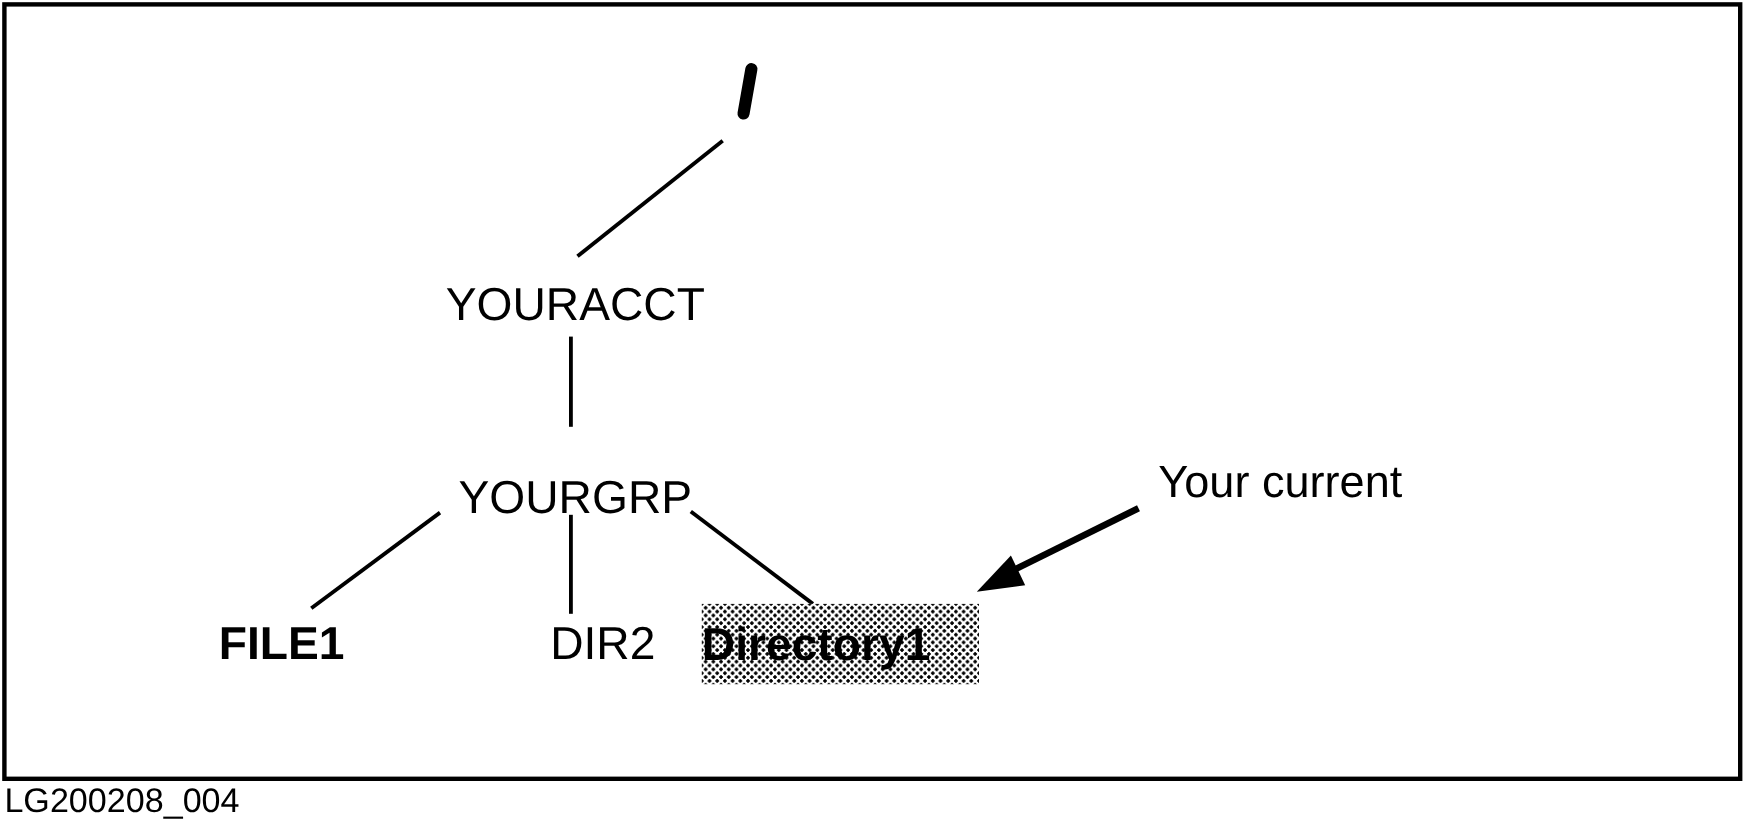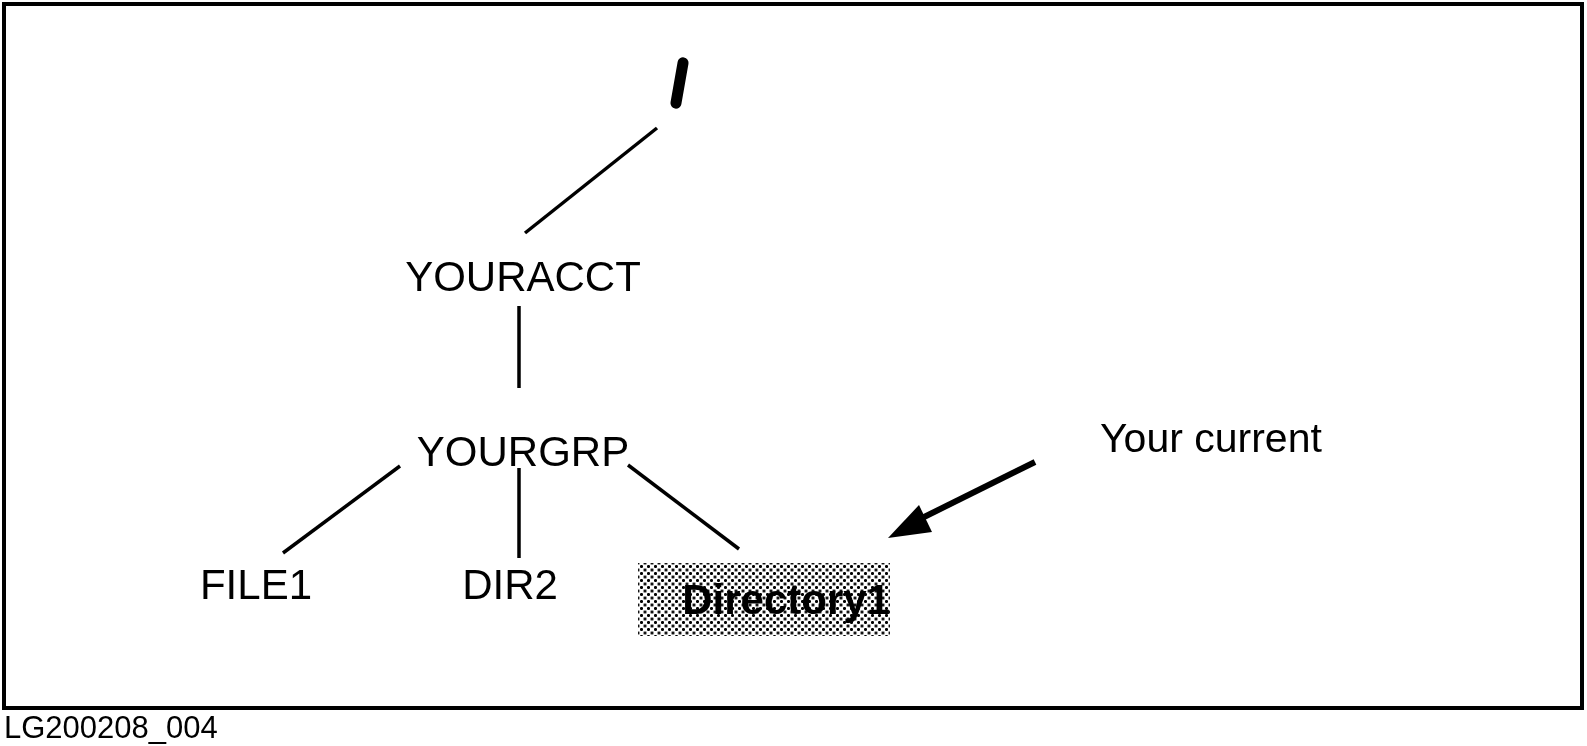--- a/index.html
+++ b/index.html
@@ -35,41 +35,41 @@
   .node-label {
     position: absolute;
     font-size: 42px;
     line-height: 1;
     white-space: nowrap;
     transform: translate(-50%, -50%);
     letter-spacing: 0px;
   }
   .hl-box {
     position: absolute;
-    left: 638px; top: 563px;
+    left: 638px; top: 549px;
     width: 252px; height: 73px;
     background-color: #ffffff;
     background-image:
       radial-gradient(circle, #000 1.35px, transparent 1.55px),
       radial-gradient(circle, #000 1.35px, transparent 1.55px);
     background-size: 7px 7px;
     background-position: 0 0, 3.5px 3.5px;
     display: flex;
     align-items: center;
-    justify-content: flex-end;
+    justify-content: flex-start;
   }
   .hl-box .hl-text {
     font-size: 42px;
     font-weight: bold;
     line-height: 1;
     white-space: nowrap;
   }
   .annotation {
     position: absolute;
-    left: 1100px; top: 415px;
+    left: 1053px; top: 415px;
     font-size: 41px;
     line-height: 47px;
     white-space: nowrap;
   }
   .caption {
     position: absolute;
     left: 4px; top: 712px;
     font-size: 31px;
     line-height: 1;
     white-space: nowrap;
@@ -95,23 +95,23 @@
   <line x1="1035" y1="462" x2="916" y2="521" stroke="#000" stroke-width="6"></line>
   <polygon points="888,538 932,532 919,505" fill="#000"></polygon>
 </svg>
 
 <div class="root-slash"></div>
 
 <div class="node-label" style="left:523px; top:277px;">YOURACCT</div>
 
 <div class="node-label" style="left:523px; top:452px;">YOURGRP</div>
 
-<div class="node-label" style="left:256px; top:585px;">FILE1</div>
+<div class="node-label" style="left:256px; top:585px;font-weight:bold;">FILE1</div>
 
-<div class="node-label" style="left:510px; top:585px;">DIR2</div>
+<div class="node-label" style="left:548px; top:585px;">DIR2</div>
 
 <div class="hl-box">
   <span class="hl-text">Directory1</span>
 </div>
 
 <div class="annotation">
   <div>Your current</div>
 </div>
 
 <div class="caption">LG200208_004</div>

